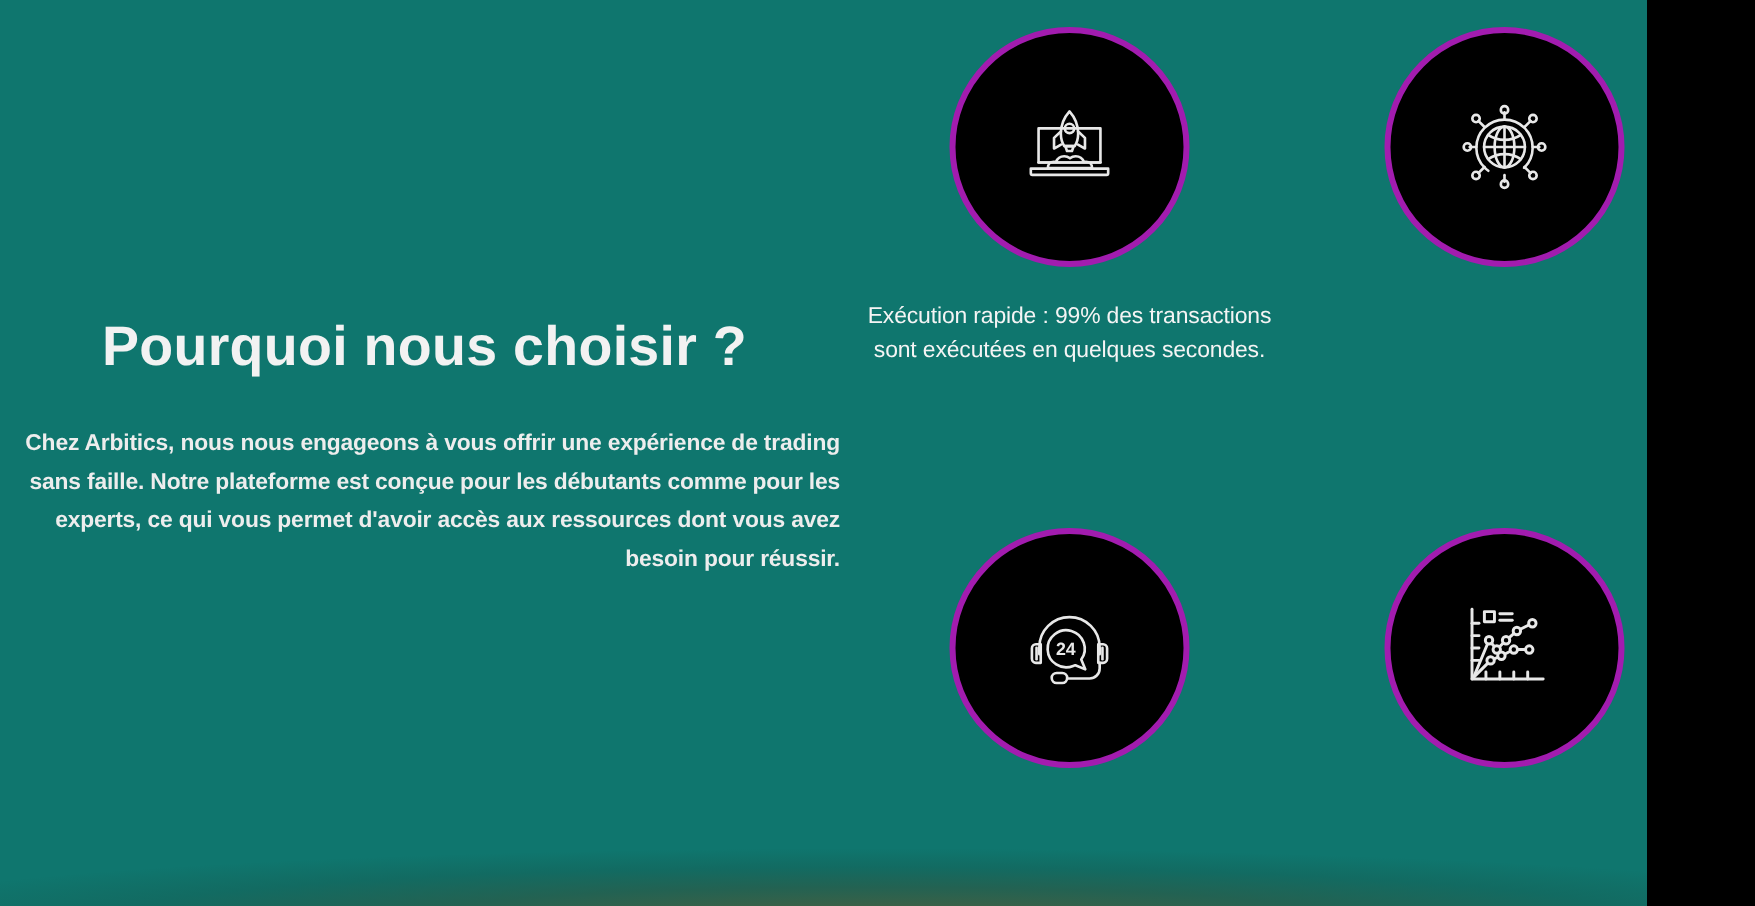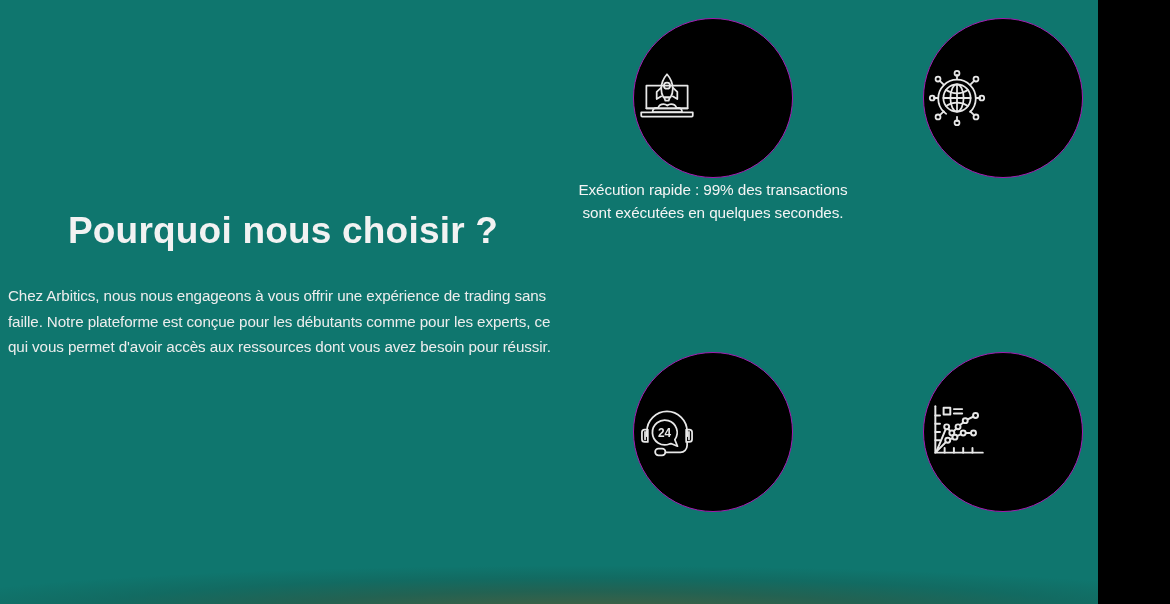--- a/index.html
+++ b/index.html
@@ -58,24 +58,24 @@
     font-weight: bold;
     letter-spacing: 0.2px;
     line-height: 1.1;
   }
 
   #intro-paragraph {
     position: absolute;
     left: 8px;
     top: 268px;
     width: 552px;
-    text-align: left;
+    text-align: right;
     color: #ededed;
     font-size: 15.2px;
-    font-weight: normal;
+    font-weight: bold;
     line-height: 25.5px;
     letter-spacing: -0.1px;
   }
 
   
   #features {
     position: absolute;
     left: 566px;
     top: 0;
     width: 604px;
@@ -89,35 +89,37 @@
   .feature.pos-0 { left: 2px;   top: 18px; }
   .feature.pos-1 { left: 292px; top: 18px; }
   .feature.pos-2 { left: 2px;   top: 352px; }
   .feature.pos-3 { left: 292px; top: 352px; }
 
   .feature-circle {
     width: 160px;
     height: 160px;
     margin: 0 auto;
     border-radius: 50%;
-    border: 1px solid #a21caf;
+    border: 4px solid #a21caf;
     box-sizing: border-box;
     display: flex;
     align-items: center;
+    justify-content: center;
     background: #000;
   }
 
   .feature-icon {
     width: 66px;
     height: 66px;
     display: block;
   }
   .feature-icon svg { display: block; width: 100%; height: 100%; }
 
   .feature-caption {
+    margin-top: 21px;
     text-align: center;
     color: #f4f4f4;
     font-size: 15.3px;
     line-height: 23px;
     letter-spacing: -0.1px;
     padding: 0 8px;
     box-sizing: border-box;
   }
   .feature.pos-2 .feature-caption,
   .feature.pos-3 .feature-caption { margin-top: 21px; }

